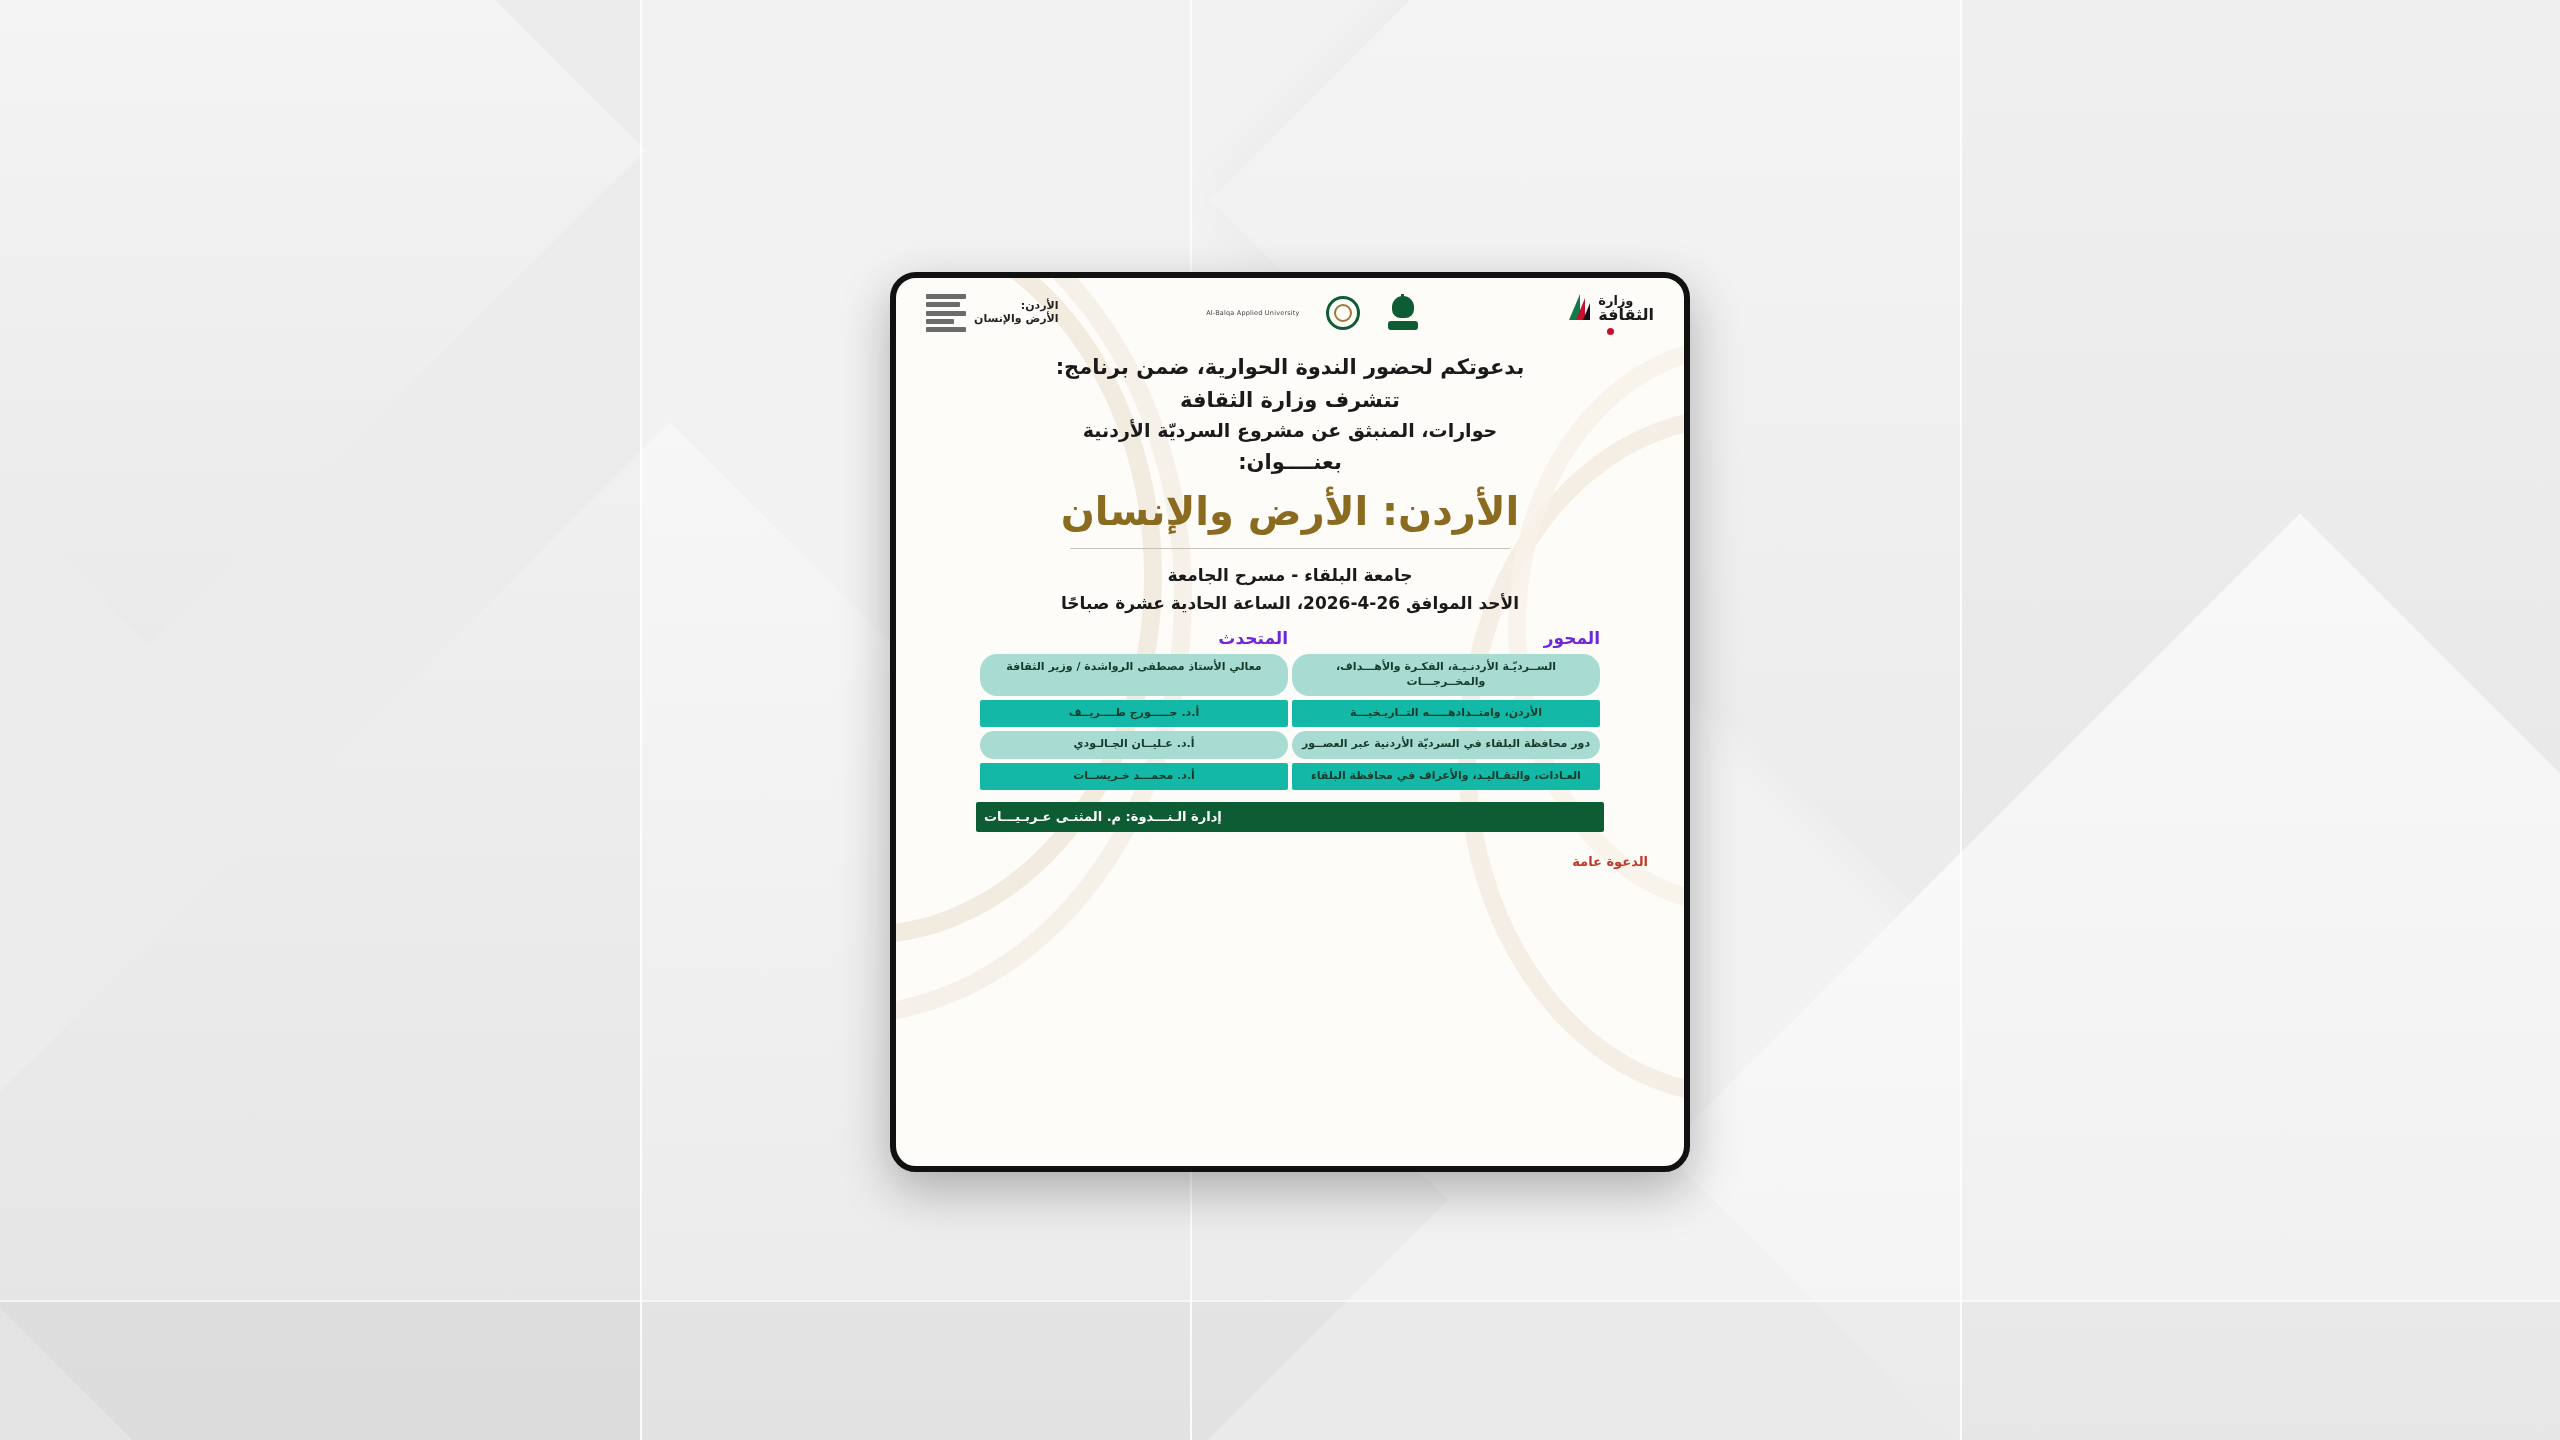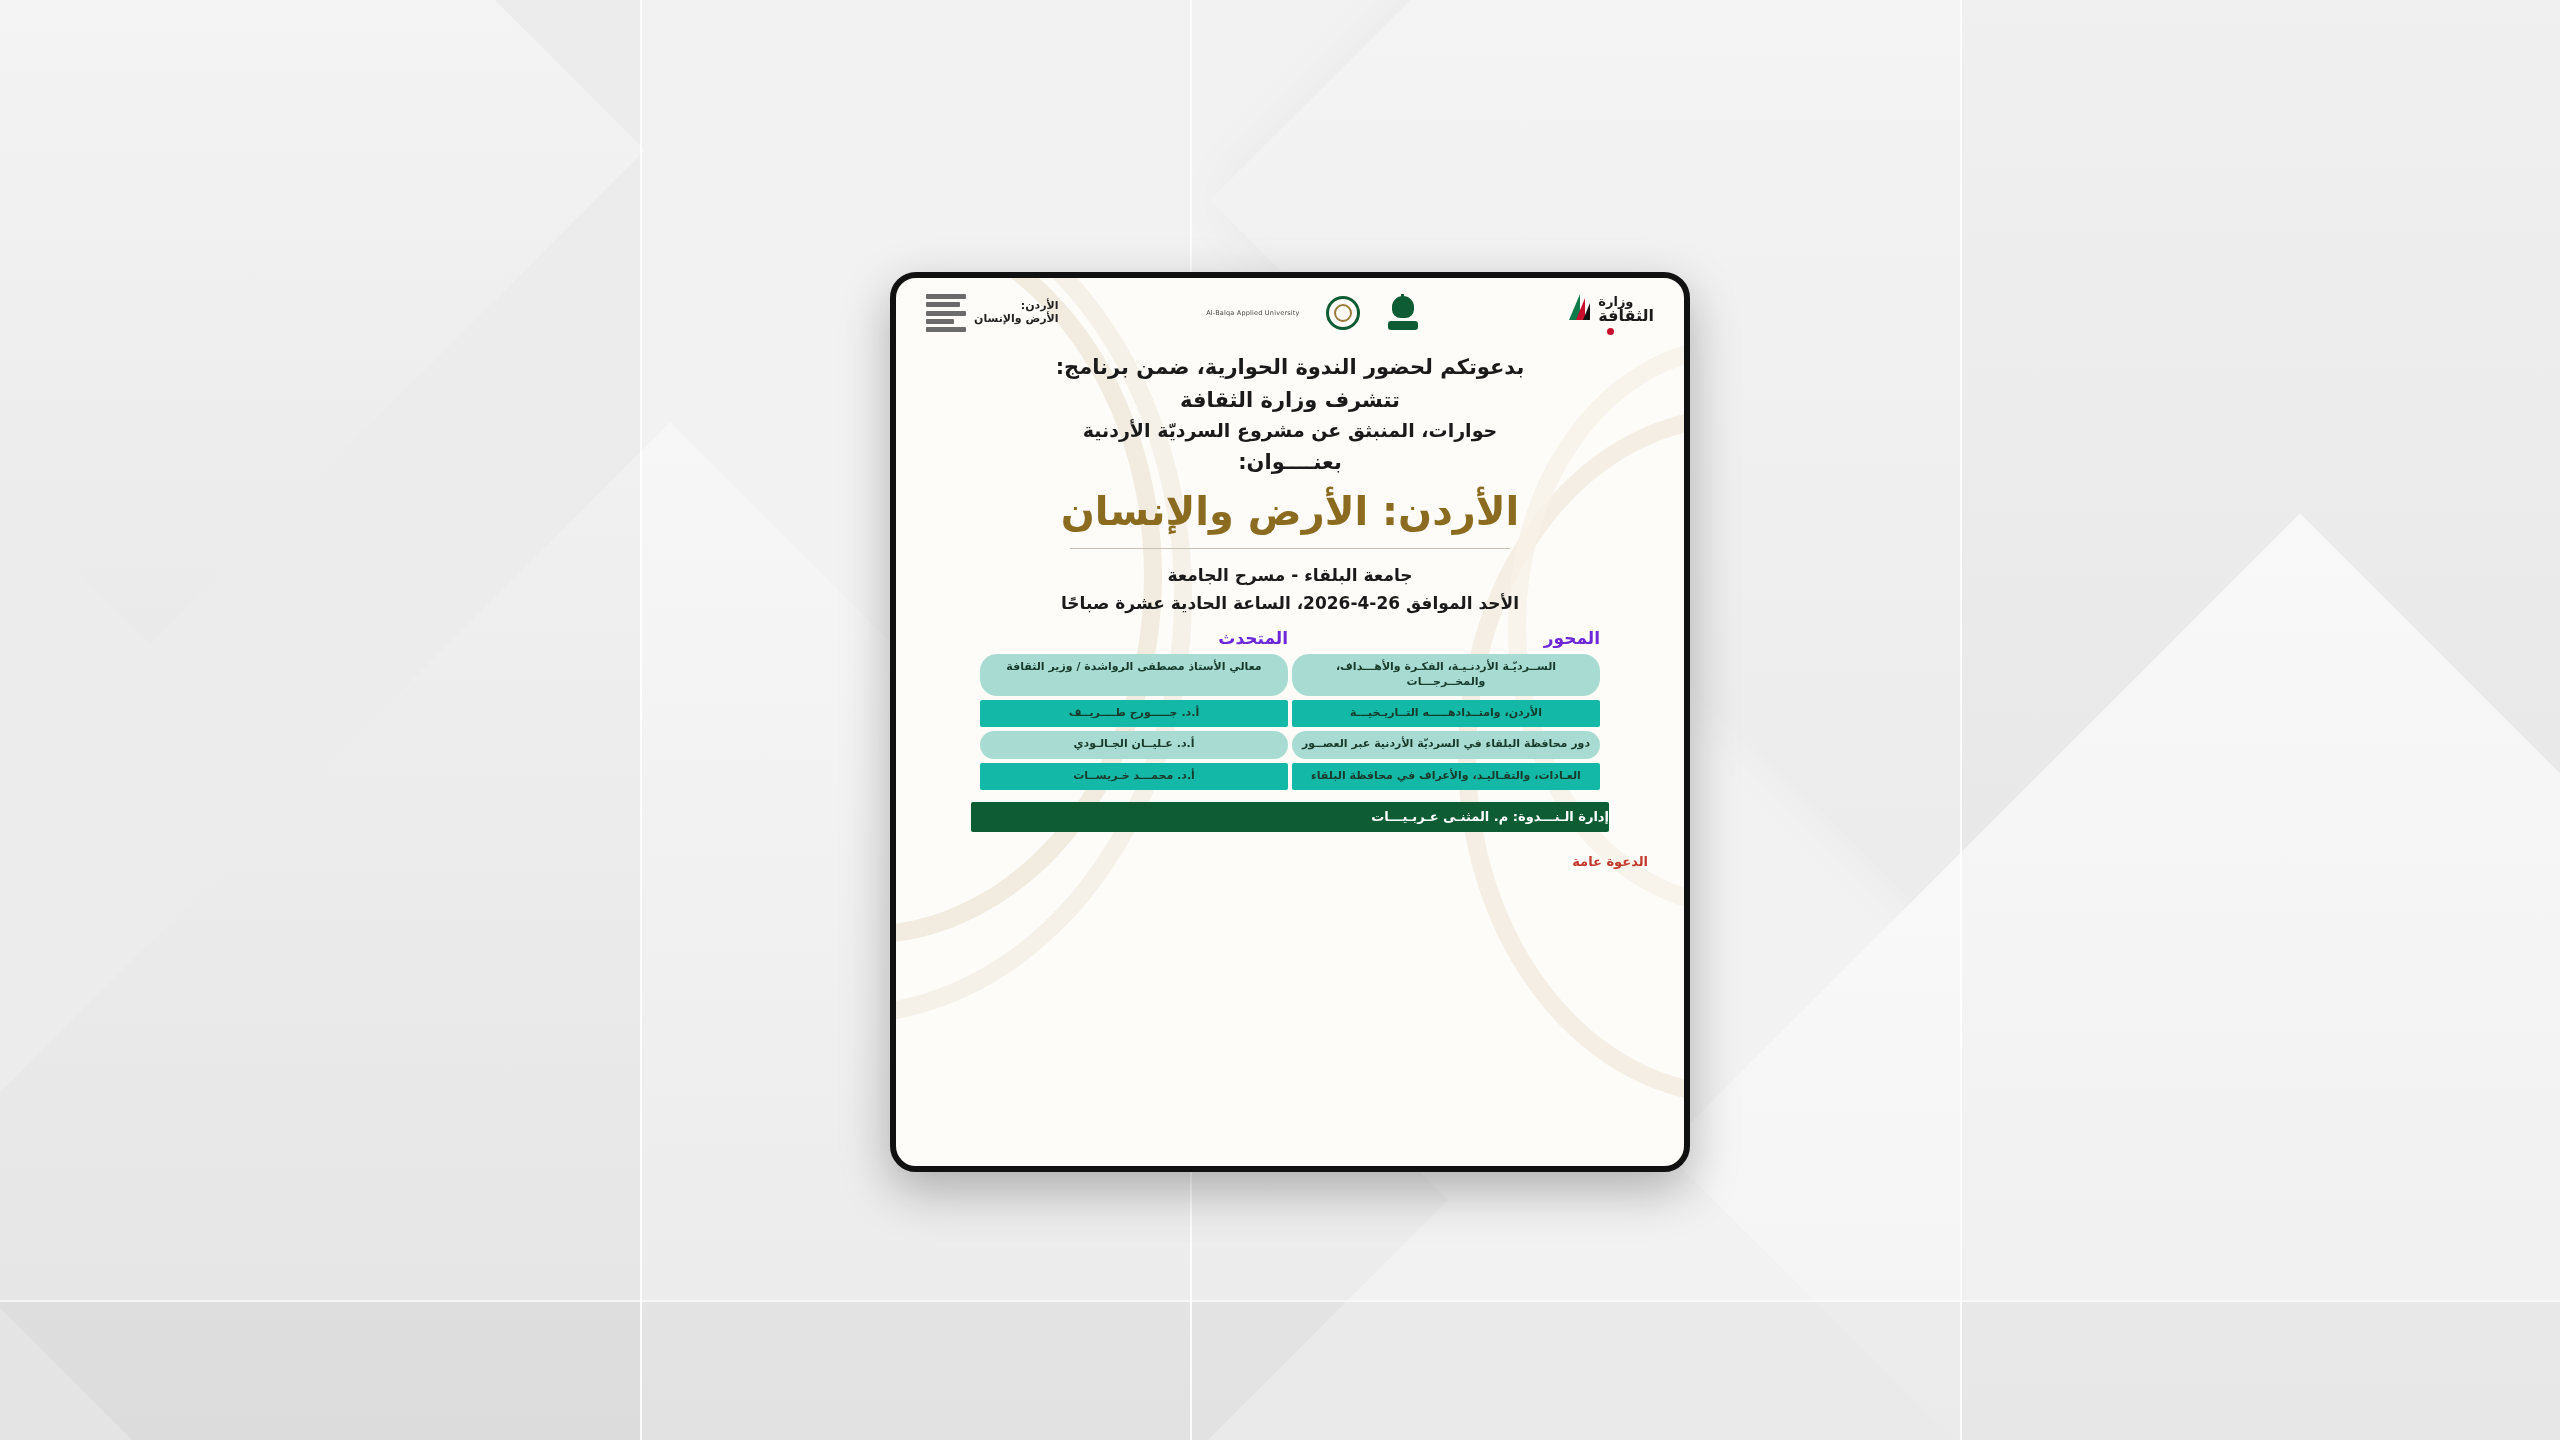--- a/index.html
+++ b/index.html
@@ -95,21 +95,21 @@
   
   .logos {
     display: flex;
     align-items: flex-start;
     justify-content: space-between;
     padding: 16px 30px 0 30px;
     direction: rtl;
   }
   .logo-box { display: flex; flex-direction: column; align-items: center; }
 
-  .logo-culture { display: flex; align-items: center; gap: 5px; }
+  .logo-culture { display: flex; gap: 5px; }
   .lc-text { display: flex; flex-direction: column; align-items: flex-end; line-height: 1.0; }
   .lc-text .l1 { font-size: 13px; font-weight: bold; color: #1b1b1b; }
   .lc-text .l2 { font-size: 16px; font-weight: bold; color: #1b1b1b; }
   .lc-mark { width: 26px; height: 30px; position: relative; }
   .lc-mark .p1 { position:absolute; left:2px; top:0; width:0; height:0; border-left:11px solid transparent; border-bottom:26px solid #0f7a4a; }
   .lc-mark .p2 { position:absolute; left:9px; top:4px; width:0; height:0; border-left:9px solid transparent; border-bottom:22px solid #c8102e; }
   .lc-mark .p3 { position:absolute; left:16px; top:9px; width:0; height:0; border-left:7px solid transparent; border-bottom:17px solid #111; }
   .lc-dot { width: 7px; height: 7px; border-radius: 50%; background: #c8102e; margin-top: 4px; }
 
   .logo-uni { display: flex; flex-direction: row; align-items: center; gap: 6px; }
@@ -228,24 +228,24 @@
     line-height: 1.3;
   }
   .tbl .row.teal .cell { background: #a8dcd2; border-radius: 17px; }
   .tbl .row.blue .cell { background: #14b8a6; }
 
   .manage-bar {
     width: 620px;
     margin: 12px auto 0 auto;
     background: #0d5c33;
     color: #ffffff;
-    text-align: right;
+    text-align: left;
     font-size: 13px;
     font-weight: bold;
-    padding: 7px 0 8px 18px;
+    padding: 7px 0 8px 8px;
     border-radius: 2px;
     letter-spacing: .5px;
   }
   .footnote {
     direction: rtl;
     text-align: right;
     font-size: 13px;
     font-weight: bold;
     color: #c0392b;
     margin: 22px 36px 0 0;

